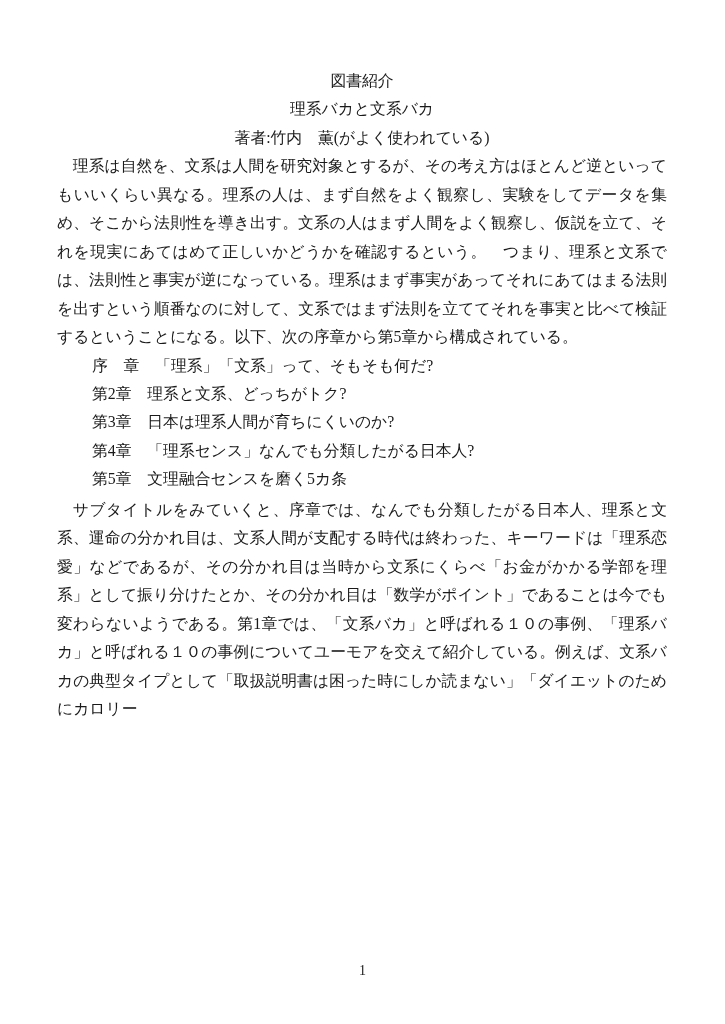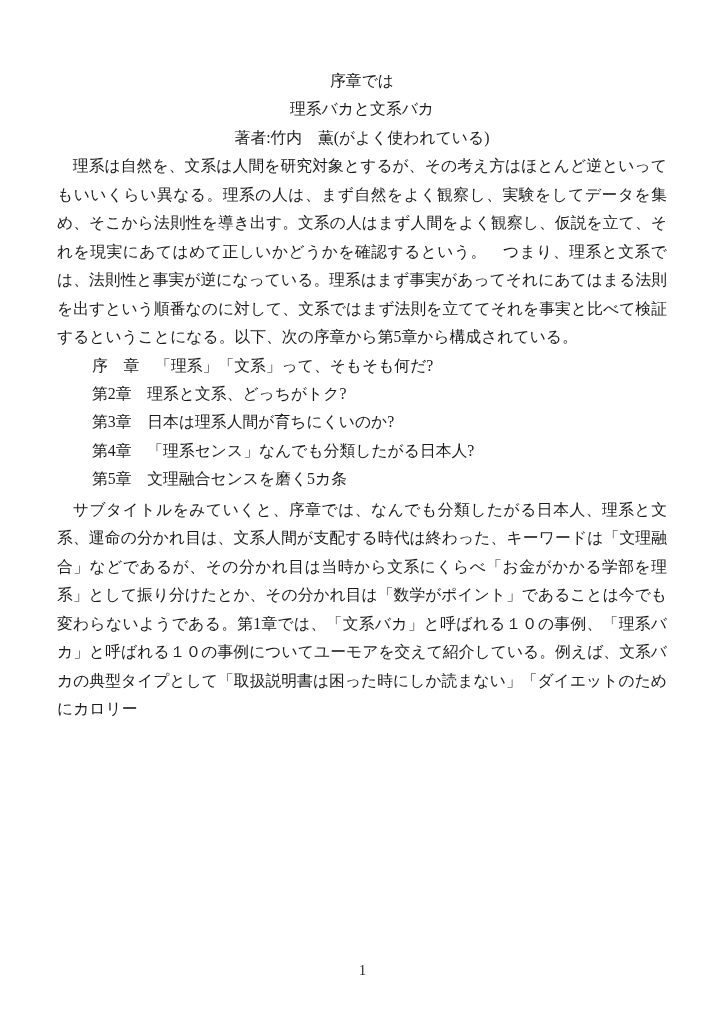--- a/index.html
+++ b/index.html
@@ -55,32 +55,32 @@
     font-size: 14px;
     line-height: 20px;
   }
 </style>
 </head>
 <body>
 
 <div class="page" style="background: rgb(255, 255, 255); color: rgb(26, 26, 26);">
   <div class="content">
 
-    <div class="hline">序章では</div>
+    <div class="hline">図書紹介</div>
     <div class="hline">理系バカと文系バカ</div>
     <div class="hline">著者:竹内　薫(がよく使われている)</div>
 
     <p class="para">理系は自然を、文系は人間を研究対象とするが、その考え方はほとんど逆といってもいいくらい異なる。理系の人は、まず自然をよく観察し、実験をしてデータを集め、そこから法則性を導き出す。文系の人はまず人間をよく観察し、仮説を立て、それを現実にあてはめて正しいかどうかを確認するという。　つまり、理系と文系では、法則性と事実が逆になっている。理系はまず事実があってそれにあてはまる法則を出すという順番なのに対して、文系ではまず法則を立ててそれを事実と比べて検証するということになる。以下、次の序章から第5章から構成されている。</p>
 
     <div class="chapters" id="chapter-list">
         <div class="chapter-line"><span>序　章</span>　<span>「理系」「文系」って、そもそも何だ?</span></div>
         <div class="chapter-line"><span>第2章</span>　<span>理系と文系、どっちがトク?</span></div>
         <div class="chapter-line"><span>第3章</span>　<span>日本は理系人間が育ちにくいのか?</span></div>
         <div class="chapter-line"><span>第4章</span>　<span>「理系センス」なんでも分類したがる日本人?</span></div>
         <div class="chapter-line"><span>第5章</span>　<span>文理融合センスを磨く5カ条</span></div>
       </div>
 
-    <p class="para para-after-chapters">サブタイトルをみていくと、序章では、なんでも分類したがる日本人、理系と文系、運命の分かれ目は、文系人間が支配する時代は終わった、キーワードは「文理融合」などであるが、その分かれ目は当時から文系にくらべ「お金がかかる学部を理系」として振り分けたとか、その分かれ目は「数学がポイント」であることは今でも変わらないようである。第1章では、「文系バカ」と呼ばれる１０の事例、「理系バカ」と呼ばれる１０の事例についてユーモアを交えて紹介している。例えば、文系バカの典型タイプとして「取扱説明書は困った時にしか読まない」「ダイエットのためにカロリー</p>
+    <p class="para para-after-chapters">サブタイトルをみていくと、序章では、なんでも分類したがる日本人、理系と文系、運命の分かれ目は、文系人間が支配する時代は終わった、キーワードは「理系恋愛」などであるが、その分かれ目は当時から文系にくらべ「お金がかかる学部を理系」として振り分けたとか、その分かれ目は「数学がポイント」であることは今でも変わらないようである。第1章では、「文系バカ」と呼ばれる１０の事例、「理系バカ」と呼ばれる１０の事例についてユーモアを交えて紹介している。例えば、文系バカの典型タイプとして「取扱説明書は困った時にしか読まない」「ダイエットのためにカロリー</p>
 
   </div>
 
   <div class="page-number">1</div>
 </div>
 
 </body></html>

